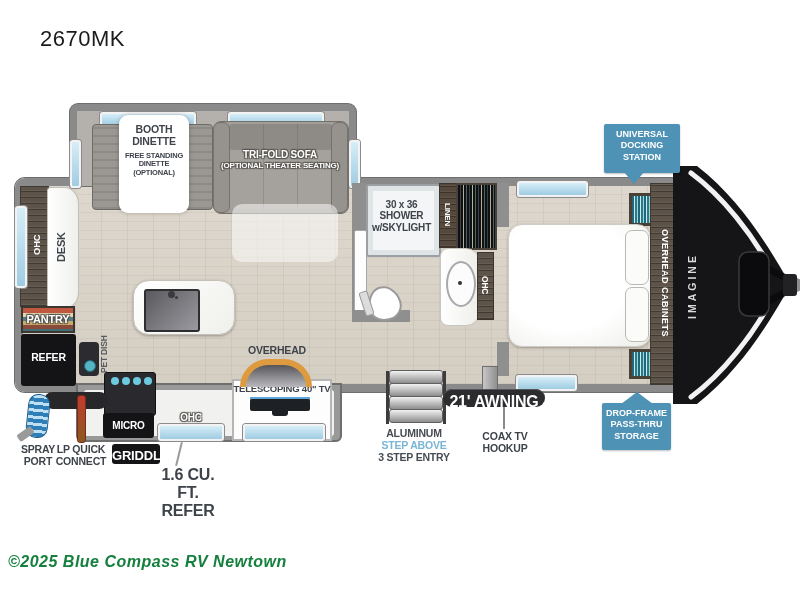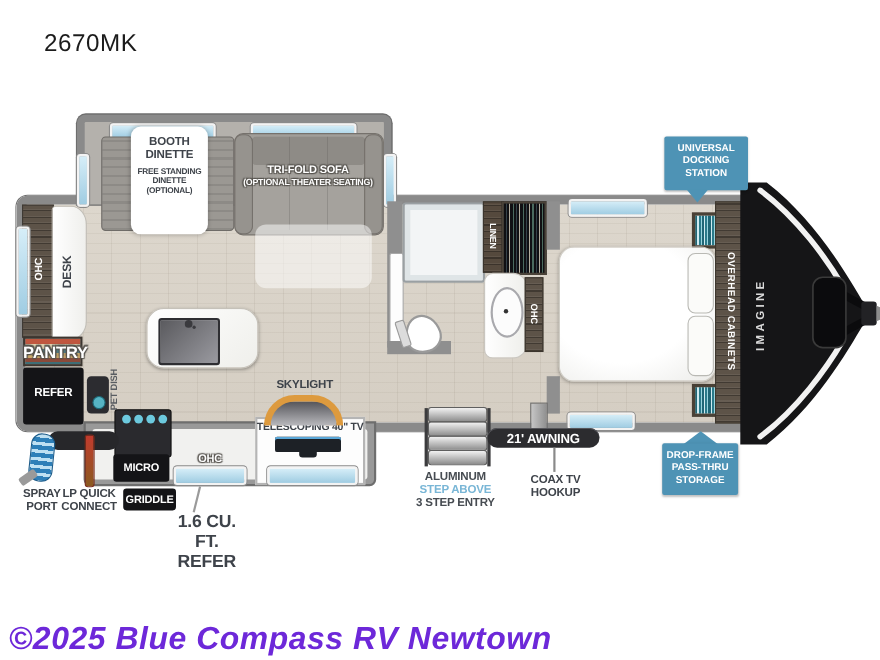--- a/index.html
+++ b/index.html
@@ -72,41 +72,44 @@
   <div class="abs wood" style="left:20px;top:186px;width:27px;height:119px;border:1px solid #3f3a34;"></div>
   <div class="win" style="left:15px;top:206px;width:8px;height:78px;"></div>
   <div class="lbl wlbl vtu" style="left:30px;top:222px;width:14px;height:46px;font-size:9.5px;">OHC</div>
 
   <div class="abs" style="left:47px;top:187px;width:30px;height:120px;background:linear-gradient(90deg,#ffffff,#efefec);
               border:1px solid #c2bfb8;border-radius:4px 45% 45% 4px / 4px 14% 14% 4px;"></div>
   <div class="lbl vtu" style="left:53px;top:215px;width:17px;height:64px;font-size:11px;">DESK</div>
 
   <div class="abs" style="left:21px;top:306px;width:54px;height:27px;border:2px solid #3c3630;box-sizing:border-box;
               background:linear-gradient(180deg,#c0573f 0 5px,#e3d5b2 5px 9px,#4f7f86 9px 13px,#caa96a 13px 17px,#8a4a3a 17px 21px,#3e6e76 21px 27px);"></div>
-  <div class="lbl wlbl olbl" style="left:21px;top:313px;width:54px;font-size:15px;">PANTRY</div>
+  <div class="lbl wlbl olbl" style="left:21px;top:313px;width:54px;font-size:11px;">PANTRY</div>
 
   <div class="blackbox" style="left:21px;top:334px;width:55px;height:52px;"></div>
   <div class="lbl wlbl" style="left:21px;top:352px;width:55px;font-size:10.5px;">REFER</div>
 
   <div class="abs" style="left:79px;top:342px;width:20px;height:34px;background:#2c2c30;border-radius:4px;"></div>
   <div class="abs" style="left:84px;top:360px;width:10px;height:10px;background:#56b4c4;border-radius:50%;border:1px solid #1d6a78;"></div>
   <div class="lbl vtu" style="left:98px;top:330px;width:13px;height:48px;font-size:8.5px;color:#595d62;">PET DISH</div>
 
   <div class="abs" style="left:133px;top:280px;width:100px;height:53px;background:linear-gradient(135deg,#ffffff,#efefeb);
               border:1px solid #c5c1b9;border-radius:16px;box-shadow:0 1px 3px rgba(0,0,0,.3);"></div>
   <div class="abs" style="left:144px;top:289px;width:52px;height:39px;background:linear-gradient(135deg,#5a5a5e,#9a9aa0);
               border:2px solid #2e2e32;border-radius:3px;"></div>
   <div class="abs" style="left:168px;top:291px;width:7px;height:7px;background:#3a3a3e;border-radius:50%;box-shadow:5px 3px 0 -2px #3a3a3e;"></div>
 
   <div class="wall" style="left:352px;top:183px;width:14px;height:133px;"></div>
   <div class="abs" style="left:354px;top:230px;width:11px;height:84px;background:#fdfdfd;border:1px solid #a8a8a8;border-radius:2px;"></div>
   <div class="wall" style="left:352px;top:310px;width:58px;height:12px;"></div>
 
   <div class="abs" style="left:366px;top:184px;width:71px;height:69px;background:#f3f5f6;border:2px solid #9aa0a3;
               box-shadow:inset 0 0 0 5px #dfe5e7;border-radius:3px;"></div>
+  <div class="lbl" style="left:366px;top:199px;width:71px;font-size:10px;">30 x 36
+SHOWER
+w/SKYLIGHT</div>
 
   <div class="abs" style="left:368px;top:286px;width:29px;height:31px;background:#ffffff;border:2px solid #9a9a9a;
               border-radius:50% 50% 46% 54%/60% 58% 42% 40%;transform:rotate(-18deg);"></div>
   <div class="abs" style="left:362px;top:291px;width:7px;height:23px;background:#dcdcdc;border:1px solid #9a9a9a;border-radius:2px;transform:rotate(-18deg);"></div>
 
   <div class="abs wood" style="left:439px;top:183px;width:17px;height:63px;border:1px solid #3b352d;background-color:#55493d;"></div>
   <div class="lbl wlbl vt" style="left:441px;top:189px;width:13px;height:51px;font-size:8px;">LINEN</div>
 
   <div class="abs" style="left:456px;top:183px;width:41px;height:67px;border:2px solid #4a4238;box-sizing:border-box;
               background:#17171a repeating-linear-gradient(90deg,#101013 0 2px,#35424a 2px 3px,#101013 3px 5px,#b5ae9e 5px 6px,#101013 6px 8px,#4a6a5e 8px 9px);"></div>
@@ -170,27 +173,27 @@
   <div class="lbl wlbl olbl" style="left:160px;top:412px;width:62px;font-size:10px;">OHC</div>
   <div class="win" style="left:158px;top:424px;width:62px;height:13px;"></div>
 
   <div class="abs" style="left:232px;top:379px;width:100px;height:62px;background:#fdfdfd;border:2px solid #b5b5b5;box-sizing:border-box;"></div>
   <div class="lbl" style="left:233px;top:384px;width:98px;font-size:9.5px;">TELESCOPING 40" TV</div>
   <div class="abs" style="left:250px;top:397px;width:60px;height:14px;background:#1d2126;border-radius:2px;
               box-shadow:inset 0 2px 0 #5aa7d8;"></div>
   <div class="abs" style="left:272px;top:411px;width:16px;height:5px;background:#1d2126;border-radius:0 0 3px 3px;"></div>
   <div class="win" style="left:243px;top:424px;width:78px;height:13px;"></div>
 
-  <div class="lbl" style="left:238px;top:345px;width:78px;font-size:10.5px;">SKYLIGHT</div>
+  <div class="lbl" style="left:238px;top:345px;width:78px;font-size:10.5px;">OVERHEAD</div>
   <div class="abs" style="left:240px;top:359px;width:72px;height:28px;border:6px solid #dd9a3e;border-bottom:none;
               border-radius:40px 40px 0 0;box-sizing:border-box;
               background:linear-gradient(180deg,#55555a,#b9b9bd);"></div>
 
   <div class="blackbox" style="left:112px;top:444px;width:48px;height:20px;"></div>
-  <div class="lbl wlbl" style="left:112px;top:449px;width:48px;font-size:10px;">GRIDDLE</div>
+  <div class="lbl wlbl" style="left:112px;top:449px;width:48px;font-size:13px;">GRIDDLE</div>
   <div class="abs" style="left:178px;top:442px;width:2px;height:24px;background:#9a9a9a;transform:rotate(14deg);"></div>
   <div class="lbl" style="left:155px;top:466px;width:66px;font-size:16px;">1.6 CU. FT.
 REFER</div>
 
   <div class="abs" style="left:44px;top:392px;width:64px;height:17px;background:#27272a;border-radius:9px;"></div>
   <div class="abs" style="left:27px;top:394px;width:20px;height:42px;border-radius:10px;border:1px solid #1d5c8a;
               background:repeating-linear-gradient(0deg,#2e7fb8 0 4px,#bfe0f2 4px 7px);transform:rotate(6deg);"></div>
   <div class="abs" style="left:17px;top:430px;width:17px;height:8px;background:#9a9a9a;border-radius:2px;transform:rotate(-35deg);"></div>
   <div class="lbl" style="left:13px;top:444px;width:50px;font-size:10.5px;">SPRAY
 PORT</div>
@@ -211,21 +214,21 @@
     <div class="tread"></div>
   </div>
   <div class="abs" style="left:374px;top:427px;width:80px;text-align:center;font-weight:bold;font-size:10.5px;line-height:1.15;letter-spacing:-0.2px;">
     <div style="color:#474c52;">ALUMINUM</div>
     <div style="color:#79b6d6;">STEP ABOVE</div>
     <div style="color:#474c52;">3 STEP ENTRY</div>
   </div>
 
   <div class="abs" style="left:443px;top:389px;width:102px;height:18px;background:#2c2c2f;border-radius:9px;
               box-shadow:inset 0 1px 0 #55555a;"></div>
-  <div class="lbl wlbl" style="left:443px;top:393px;width:102px;font-size:12px;">21' AWNING</div>
+  <div class="lbl wlbl" style="left:443px;top:393px;width:102px;font-size:16px;">21' AWNING</div>
 
   <div class="abs" style="left:503px;top:407px;width:2px;height:22px;background:#8a8a8a;"></div>
   <div class="lbl" style="left:471px;top:431px;width:68px;font-size:10.5px;">COAX TV
 HOOKUP</div>
 
-  <div class="abs" style="left:8px;top:565px;font-size:29px;font-weight:bold;font-style:italic;color:#6d28d9;letter-spacing:.5px;">©2025 Blue Compass RV Newtown</div>
+  <div class="abs" style="left:8px;top:553px;font-size:16px;font-weight:bold;font-style:italic;color:#15803d;letter-spacing:.5px;">©2025 Blue Compass RV Newtown</div>
 
 </div>
 
 </body></html>

